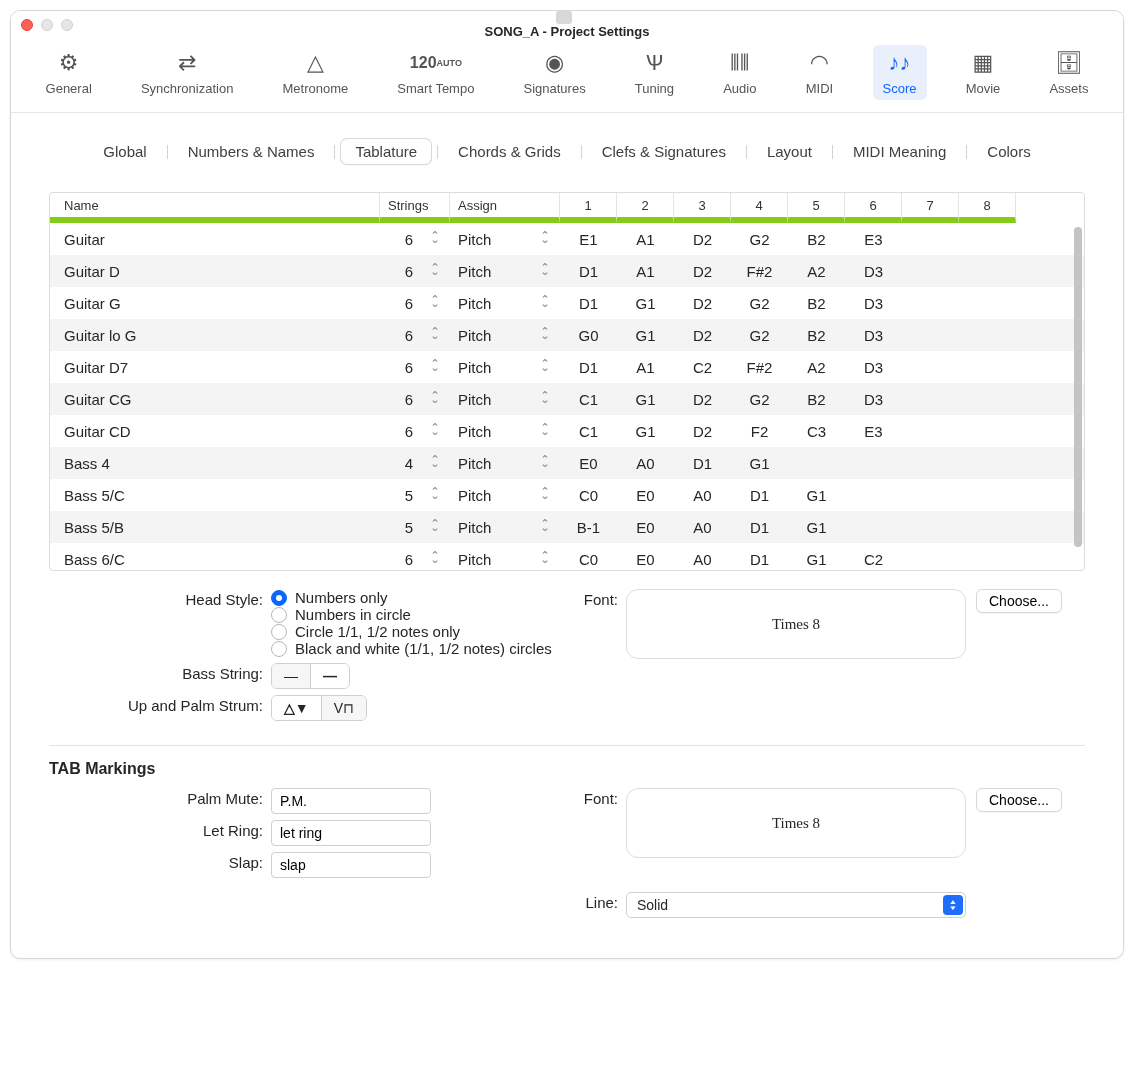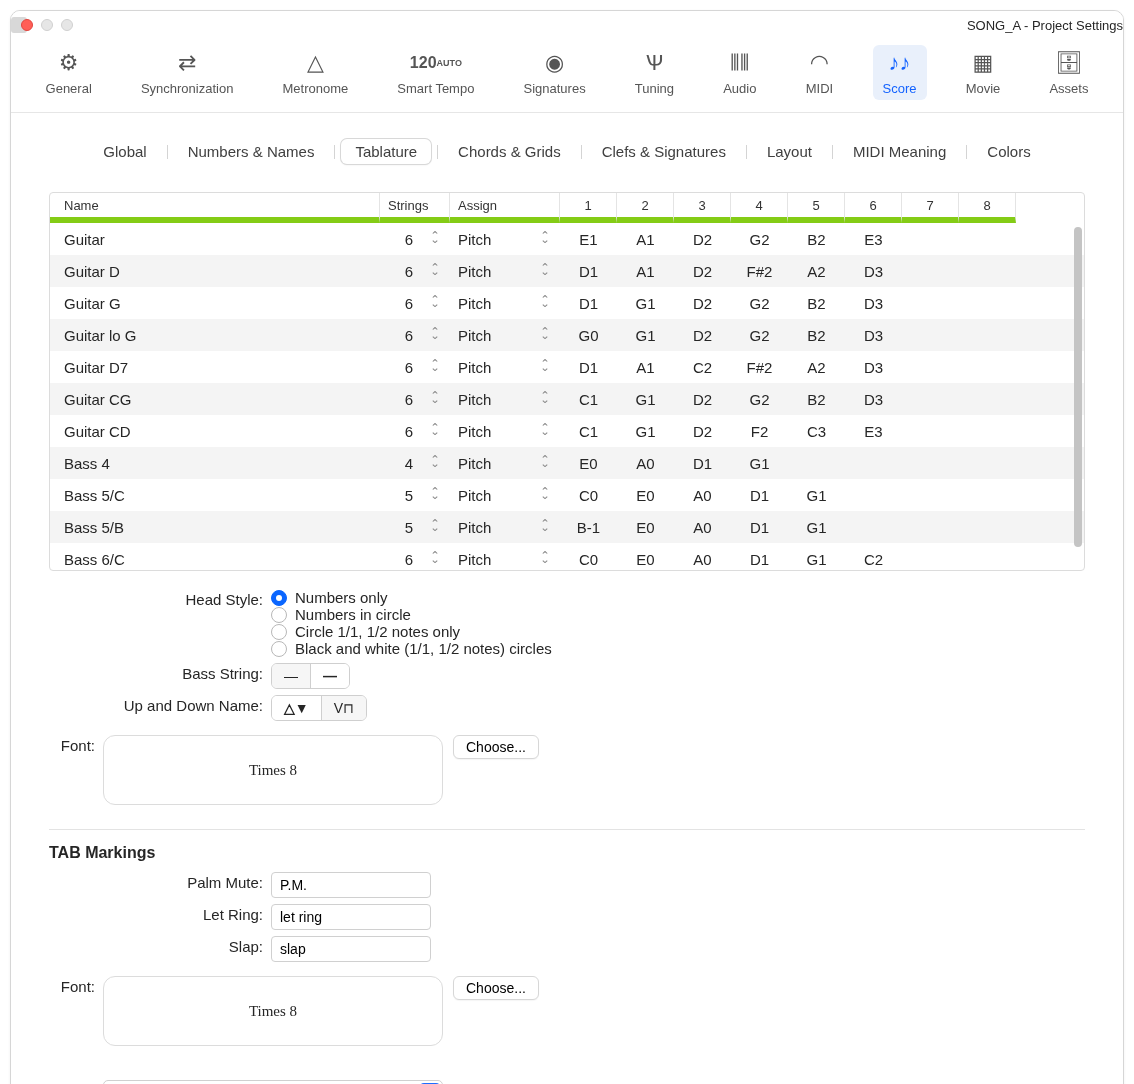--- a/index.html
+++ b/index.html
@@ -19,22 +19,23 @@
     border-radius: 10px;
     overflow: hidden;
     box-shadow: 0 1px 3px rgba(0,0,0,.06);
   }
   
   .titlebar {
     position: relative;
     height: 28px;
     background:#fff;
     display:flex; align-items:center; justify-content:space-between;
-    font-weight:400;
+    font-weight:700;
     border-bottom: none;
+    flex-direction: column;
   }
   .traffic { position:absolute; left:10px; top:8px; display:flex; gap:8px }
   .traffic .dot { width:12px; height:12px; border-radius:50%; }
   .dot.red{background:#ff5f57;border:.5px solid #e1453e}
   .dot.yellow{background:#e6e6e6;border:.5px solid #d0d0d0}
   .dot.green{background:#e6e6e6;border:.5px solid #d0d0d0}
   .titlebar .appicon{display:inline-block;width:16px;height:16px;margin-right:6px;background:#d8d8d8;border-radius:3px;vertical-align:-3px}
 
   
   .toolbar { display:flex; gap:0; padding:6px 10px 12px; justify-content:space-around; border-bottom:1px solid #e6e6e6;}
@@ -78,21 +79,21 @@
   
   .form { margin-top:18px; }
   .row { display:flex; align-items:flex-start; margin-bottom:4px; }
   .label { width:222px; text-align:right; padding-right:8px; font-size:15px; padding-top:2px; }
   .radios { display:flex; flex-direction:column; font-size:15px; }
   .radio { display:flex; align-items:center; gap:8px; }
   .radio .bullet{width:16px;height:16px;border-radius:50%;border:1px solid #b8b8b8;display:inline-flex;align-items:center;justify-content:center;}
   .radio .bullet.on{border-color:#0a66ff;background:#0a66ff;}
   .radio .bullet.on::after{content:"";width:6px;height:6px;border-radius:50%;background:#fff}
 
-  .two-col { display:grid; grid-template-columns: 1fr; gap:10px; align-items:start;}
+  .two-col { display:grid; grid-template-columns: 1fr 1fr; gap:10px; align-items:start;}
   .fontprev { border:1px solid #dcdcdc; border-radius:12px; height:70px; width:340px; display:flex; align-items:center; justify-content:center; font-family:"Times New Roman", serif; font-size:15px; background:#fff;}
   .choose-btn { border:1px solid #d7d7d7; background:#fff; border-radius:6px; padding:3px 12px; font-size:14px; box-shadow:0 1px 1px rgba(0,0,0,.04); }
 
   .seg { display:inline-flex; border:1px solid #cfcfcf; border-radius:6px; overflow:hidden; height:26px; }
   .seg .opt{display:flex;align-items:center;justify-content:center;padding:0 12px;font-size:14px;background:#f6f6f6;border-right:1px solid #cfcfcf}
   .seg .opt:last-child{border-right:none}
   .seg .opt.on{background:#fff;font-weight:700}
 
   hr.sep { border:none; border-top:1px solid #e3e3e3; margin:20px 0 14px }
 
@@ -380,21 +381,21 @@
           <div class="row" style="margin-top:6px">
             <div class="label">Bass String:</div>
             <div class="seg">
               <div class="opt">—</div>
               <div class="opt on">
                   <b>—</b>
                 </div>
             </div>
           </div>
           <div class="row" style="margin-top:6px">
-            <div class="label">Up and Down Name:</div>
+            <div class="label">Up and Palm Strum:</div>
             <div class="seg">
               <div class="opt on">△▼</div>
               <div class="opt">V⊓</div>
             </div>
           </div>
         </div>
         <div>
           <div class="row">
             <div class="label" style="width:54px">Font:</div>
             <div class="fontprev">Times 8</div>

